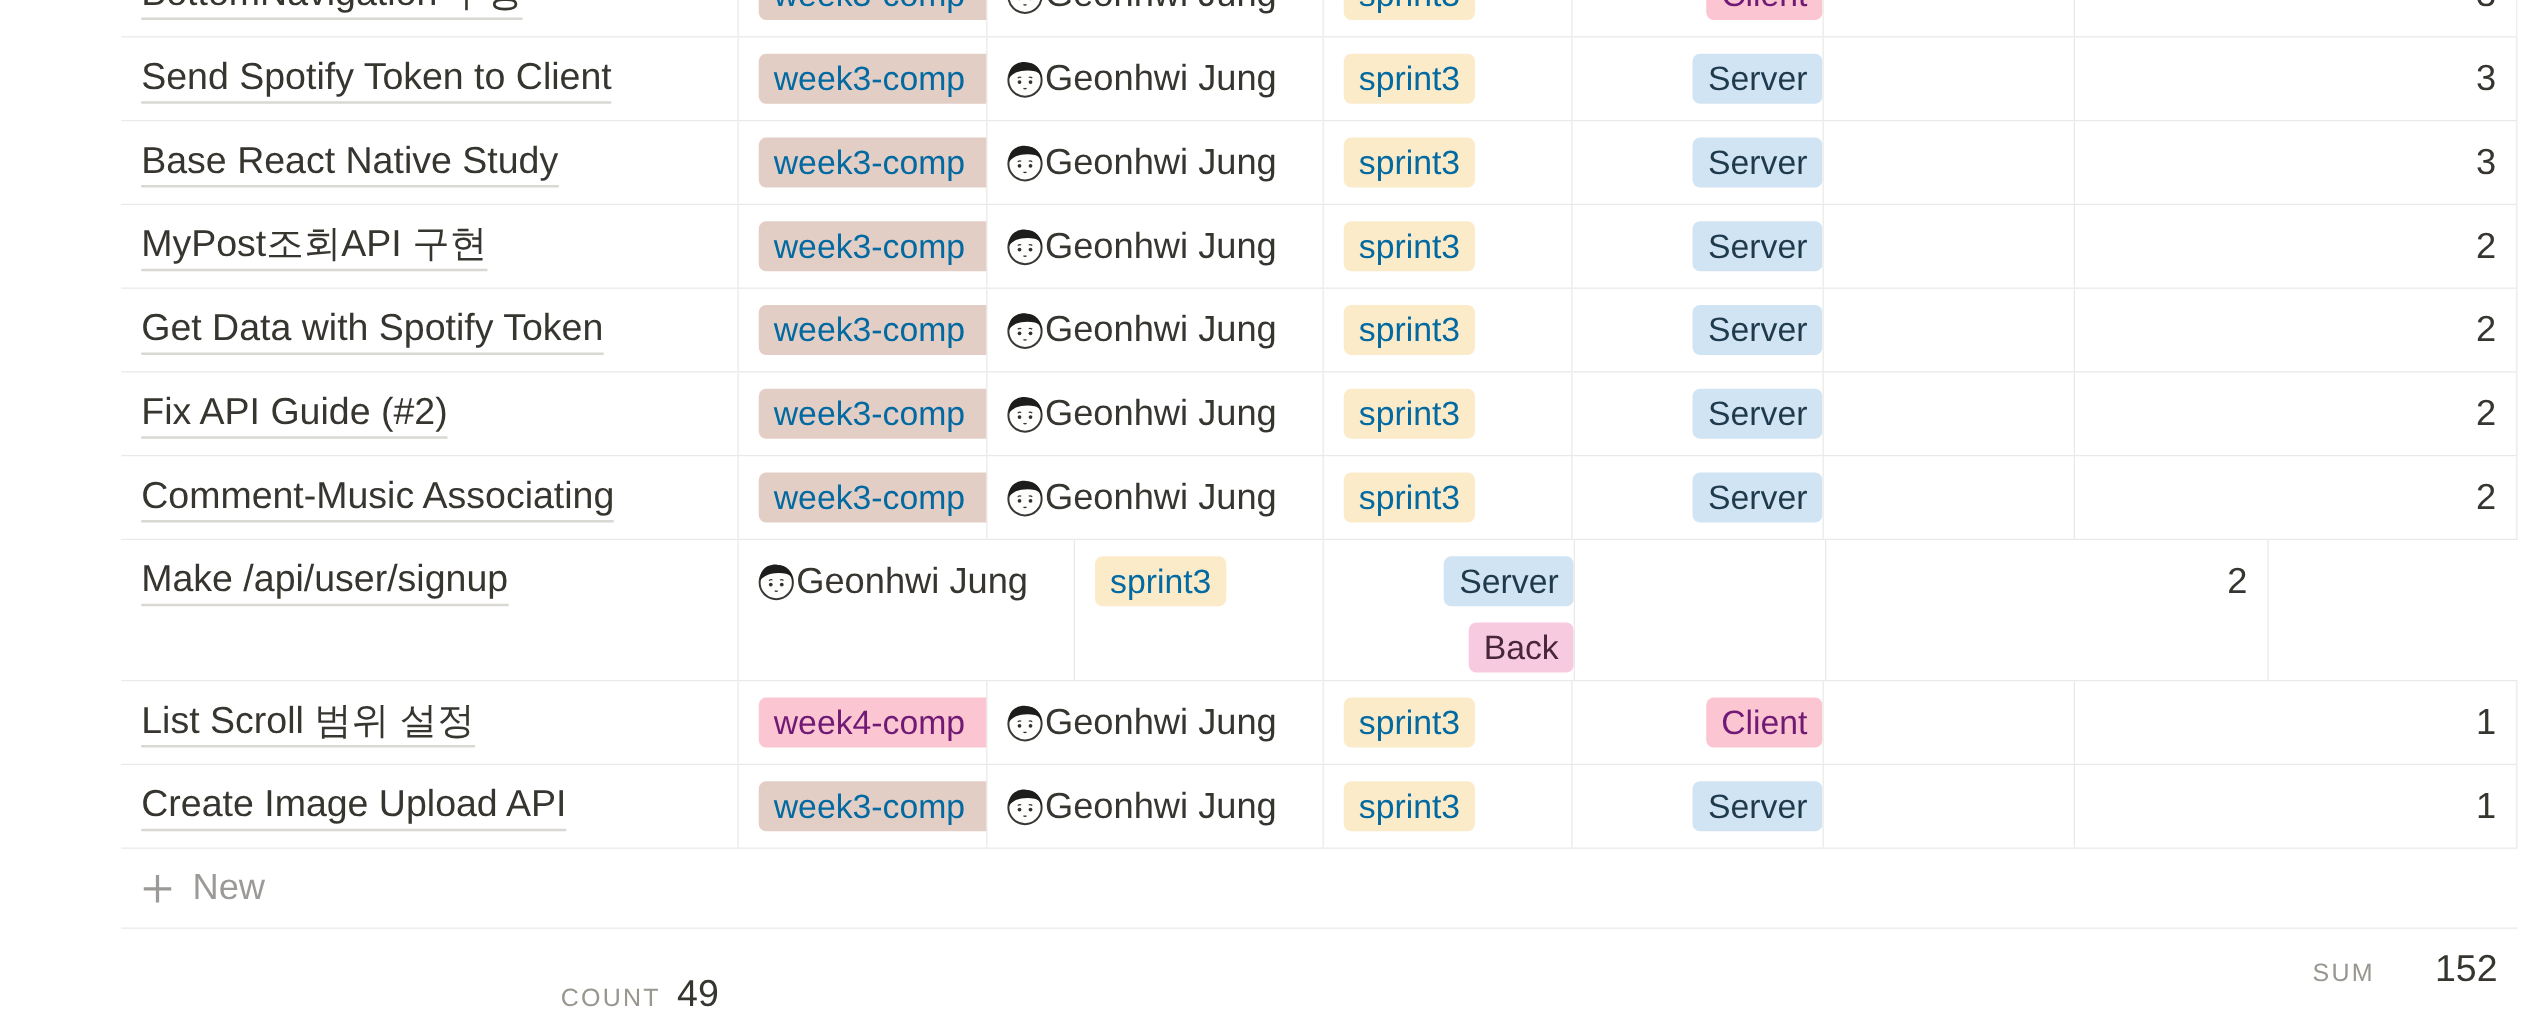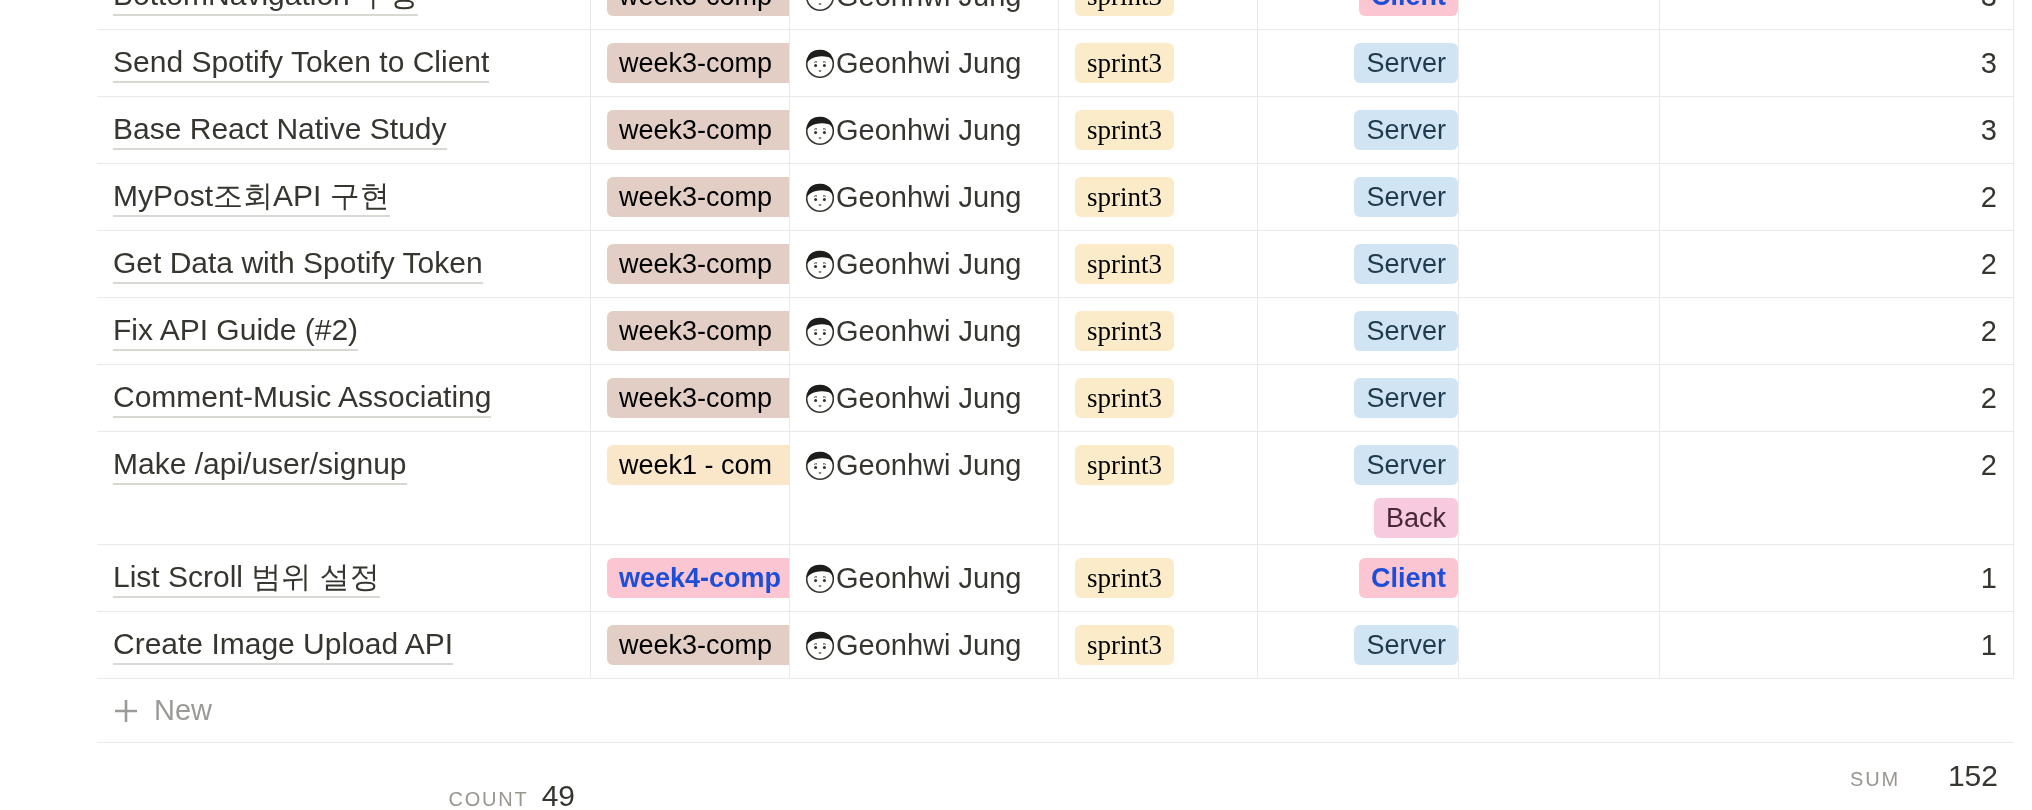--- a/index.html
+++ b/index.html
@@ -10,34 +10,34 @@
   }
   .table{margin-left:97px;width:1917px;}
   .row{display:flex;height:66px;border-bottom:1px solid var(--border,#E9E9E7);}
   .row.tall{height:112px;}
   .clip-row{height:29px;overflow:hidden;border-bottom:1px solid var(--border,#E9E9E7);}
   .clip-row .row-inner{display:flex;height:66px;margin-top:-37px;}
   .cell{box-sizing:border-box;border-right:1px solid var(--border,#E9E9E7);padding-top:13px;overflow:hidden;flex:none;}
   .c-task{width:494px;padding-left:16px;padding-right:16px;}
   .c-week{width:199px;padding-left:16px;}
   .c-person{width:269px;padding-left:14px;display:flex;align-items:flex-start;}
-  .c-sprint{width:199px;padding-left:16px;font-family:Liberation Serif, serif;}
+  .c-sprint{width:199px;padding-left:16px;}
   .c-platform{width:201px;padding-left:16px;display:flex;flex-direction:column;gap:13px;align-items:flex-end;}
   .c-empty{width:201px;}
   .c-num{width:354px;padding-right:16px;text-align:right;font-size:29px;line-height:40px;}
   .title-link{display:inline-block;font-size:30px;font-weight:500;line-height:38px;color:var(--text-dark,#37352F);
     border-bottom:2px solid var(--underline,#D9D8D3);white-space:nowrap;}
   .tag{display:inline-block;height:40px;line-height:40px;border-radius:6px;padding:0 12px;
-    font-size:27px;color:#000000;white-space:nowrap;}
+    font-size:27px;color:#0369a1;white-space:nowrap;}
   .week-tag{width:183px;box-sizing:border-box;padding:0 0 0 12px;border-radius:6px 0 0 6px;overflow:hidden;}
   .tag-brown{background:var(--tag-brown,#E2CEC5);}
   .tag-orange{background:var(--tag-orange,#FAE6C8);}
   .tag-yellow{background:var(--tag-yellow,#FBEBC9);}
   .tag-blue{background:var(--tag-blue,#D1E4F3);color:#1F3A4D;}
-  .tag-pink-strong{background:var(--tag-pink-strong,#FBC5D1);color:#1d4ed8;font-weight:bold;}
+  .tag-pink-strong{background:var(--tag-pink-strong,#FBC5D1);color:#701a75;}
   .tag-pink-soft{background:var(--tag-pink-soft,#F8CADF);color:#49273A;}
   .avatar{flex:none;width:32px;height:32px;margin-top:4px;}
   .person-name{font-size:29px;line-height:40px;color:var(--text-dark,#37352F);white-space:nowrap;}
   .new-row{height:63px;display:flex;align-items:center;gap:13px;padding-left:14px;
     border-bottom:1px solid var(--border,#E9E9E7);color:var(--text-gray,#9B9A97);font-size:29px;cursor:pointer;}
   .plus{width:30px;height:30px;flex:none;display:inline-block;}
   .footer{position:relative;height:77px;}
   .agg{position:absolute;top:16px;display:flex;align-items:baseline;gap:13px;cursor:pointer;}
   .agg-label{font-size:20px;letter-spacing:1.8px;color:#98968F;}
   .agg-value{font-size:30px;color:var(--text-dark,#37352F);}
@@ -181,21 +181,20 @@
     <div class="cell c-sprint"><span class="tag tag-yellow">sprint3</span></div>
     <div class="cell c-platform">
         <span class="tag tag-blue">Server</span>
       </div>
     <div class="cell c-empty"></div>
     <div class="cell c-num">2</div>
   </div>
 
   <div class="row tall">
     <div class="cell c-task"><span class="title-link">Make /api/user/signup</span></div>
-    <div class="cell c-week"><span class="tag week-tag tag-orange">week1 - com</span></div>
     <div class="cell c-person">
         <span class="avatar"><svg width="32" height="32" viewBox="0 0 32 32">
             <use href="#avatar-face"></use>
           </svg></span>
         <span class="person-name">Geonhwi Jung</span>
       </div>
     <div class="cell c-sprint"><span class="tag tag-yellow">sprint3</span></div>
     <div class="cell c-platform">
       <span class="tag tag-blue">Server</span>
       <span class="tag tag-pink-soft">Back</span>

